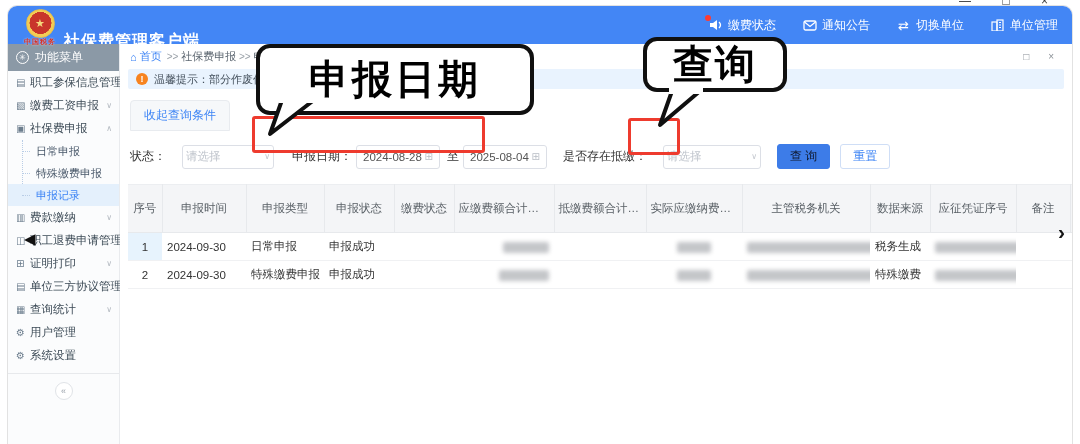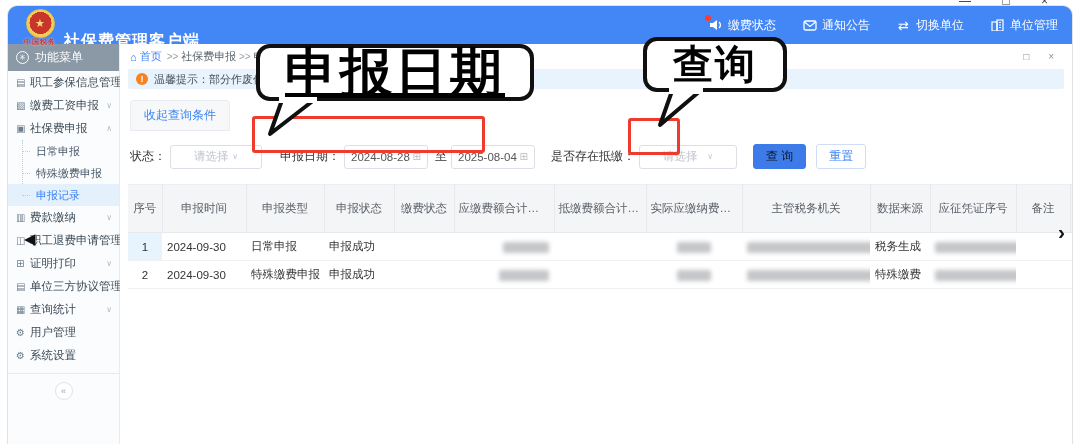--- a/index.html
+++ b/index.html
@@ -68,21 +68,21 @@
   .alert-circle { width:12px; height:12px; border-radius:50%; background:#f7831f; color:#fff; font-size:9px;
                   font-weight:bold; display:inline-flex; align-items:center; justify-content:center; flex:none; }
   .tabs { display:flex; gap:10px; margin:11px 0 0 10px; }
   .tab { font-size:12px; padding:6px 13px; border-radius:4px; cursor:default; }
   .tab.on { background:#3d7ce8; color:#fff; }
   .tab.off { background:#f6f8fa; color:#3d84f5; border:1px solid #e8ebef; border-radius:4px 4px 0 0; }
 
   .filters { display:flex; align-items:center; margin:13px 0 0 10px; font-size:12px; color:#333;text-align:right; }
   .f-label { white-space:nowrap; }
   .sel { width:92px; height:24px; border:1px solid #dcdfe6; border-radius:3px; background:#fff;
-         display:flex; align-items:center; justify-content:space-between; padding:0 23px; margin-left:4px;
+         display:flex; align-items:center; justify-content:space-between; padding:0 3px; margin-left:16px;
          color:#bfc4cc; cursor:default; }
   .sel .v { font-size:11.5px; }
   .sel .c { color:#c4c8cf; font-size:8px; }
   .dinput { width:84px; height:24px; border:1px solid #dcdfe6; border-radius:3px; background:#fff;
             display:flex; align-items:center; justify-content:space-between; padding:0 6px; margin-left:4px;
             color:#555; font-size:11.5px; cursor:default; }
   .cal { color:#b9bec6; font-size:10px; }
   .gap18 { width:18px; flex:none; } .gap16 { width:16px; flex:none; }
   .btn { height:25px; padding:0 12px; border-radius:3px; font-size:12px; display:inline-flex; align-items:center; cursor:default; white-space:nowrap; }
   .btn.primary { background:#3d7ce8; color:#0f172a; border:1px solid #3d7ce8; }
@@ -99,21 +99,21 @@
   .grid td.hl { background:#e7f3fd; }
   .blur { display:inline-block; height:11px; border-radius:2px; background:#c4c6c9; filter:blur(2px); vertical-align:middle; }
   .scroll-more { position:absolute; right:7px; top:176px; font-size:21px; font-weight:bold; color:#161616; cursor:default; }
 
   
   .red-rect { position:absolute; border:3px solid #ee3b2e; border-radius:3px; z-index:40; pointer-events:none; }
   .rect-date { left:252px; top:116px; width:233px; height:37px; }
   .rect-query { left:628px; top:118px; width:52px; height:37px; }
   .callout { position:absolute; background:#fff; border:4px solid #101010; border-radius:14px; z-index:50;
              display:flex; align-items:center; justify-content:center; color:#000; font-weight:bold; }
-  .co-date { left:256px; top:44px; width:278px; height:57px; font-size:52px; letter-spacing:3px;text-decoration:underline; }
+  .co-date { left:256px; top:44px; width:278px; height:71px; font-size:40px; letter-spacing:3px; }
   .co-query { left:643px; top:37px; width:144px; height:55px; font-size:40px; letter-spacing:2px; }
   svg.tail { position:absolute; z-index:51; pointer-events:none; }
   .tail-date { left:262px; top:97px; }
   .tail-query { left:650px; top:88px; }
 </style>
 </head>
 <body>
 
 <div class="screen">
 

